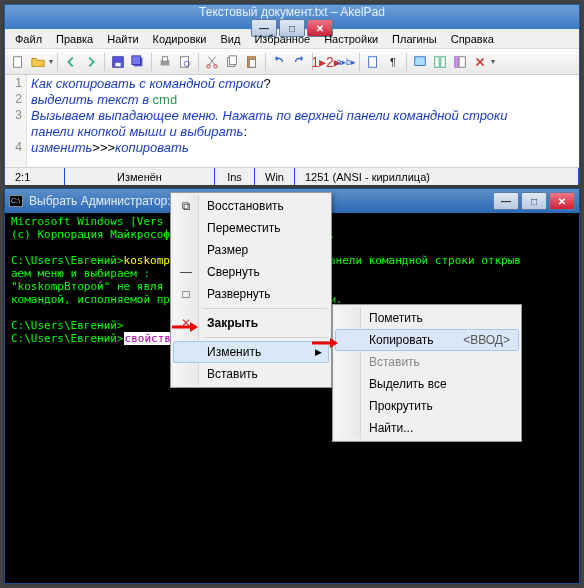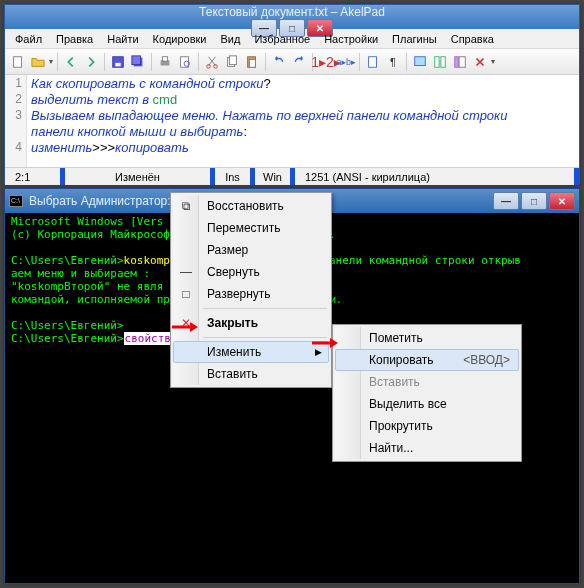--- a/index.html
+++ b/index.html
@@ -24,21 +24,21 @@
   
   .editor-body { display: flex; height: 92px; background: #fff; }
   .gutter { width: 22px; background: #f4f4f4; border-right: 1px solid #e0e0e0; }
   .gutter div { height: 16px; text-align: right; padding-right: 4px; color: #888; font-size: 12px; line-height: 16px; }
   .code { flex: 1; padding: 1px 4px; font-size: 13px; line-height: 16px; font-family: Tahoma, Arial, sans-serif; }
   .code .line { height: 16px; white-space: nowrap; }
   .c-blue { color: #1a3cc7; font-style: italic; }
   .c-green { color: #2a924a; }
   
   .statusbar { height: 18px; background: #f0f0f0; border-top: 1px solid #d0d0d0; display: flex; font-size: 11px; }
-  .statusbar div { border-right: 5px solid #1d4ed8; padding: 2px 10px; display: flex; align-items: center; }
+  .statusbar div { border-right: 1px solid #1d4ed8; padding: 2px 10px; display: flex; align-items: center; }
   
   
   .console-win { position: absolute; left: 4px; top: 188px; width: 576px; height: 396px; border: 1px solid #1a4a8e; box-shadow: 0 0 4px rgba(0,0,0,.3); }
   .con-title { height: 24px; background: linear-gradient(#5a8fc8, #2d6ab4); display: flex; align-items: center; padding: 0 4px; color: #fff; }
   .con-icon { width: 14px; height: 12px; background: #000; border: 1px solid #888; margin-right: 6px; font-size: 7px; color: #ccc; line-height: 10px; padding-left: 1px; }
   .con-body { background: #000; height: calc(100% - 24px); padding: 2px 6px; font-family: 'Lucida Console', monospace; font-size: 11px; line-height: 13px; color: #0f0; position: relative; }
   .con-body .row { white-space: pre; }
   .yellow { color: #ff0; }
   .hlite { background: #fff; color: #a000a0; padding: 0 1px; }
   
@@ -278,21 +278,21 @@
   <div class="csep"></div>
   <div class="citem hover">
       <span>Изменить</span>
       <span class="arrow">▶</span>
     </div>
   <div class="citem">
       <span>Вставить</span>
     </div>
 </div>
 
-<div class="ctxmenu" style="left:332px; top:324px; width:190px">
+<div class="ctxmenu" style="left:332px; top:304px; width:190px">
   <div class="gutter-strip"></div>
   <div class="citem">
       <span>Пометить</span>
     </div>
   <div class="citem hover">
       <span>Копировать</span>
       <span class="accel">&lt;ВВОД&gt;</span>
     </div>
   <div class="citem disabled">
       <span>Вставить</span>

